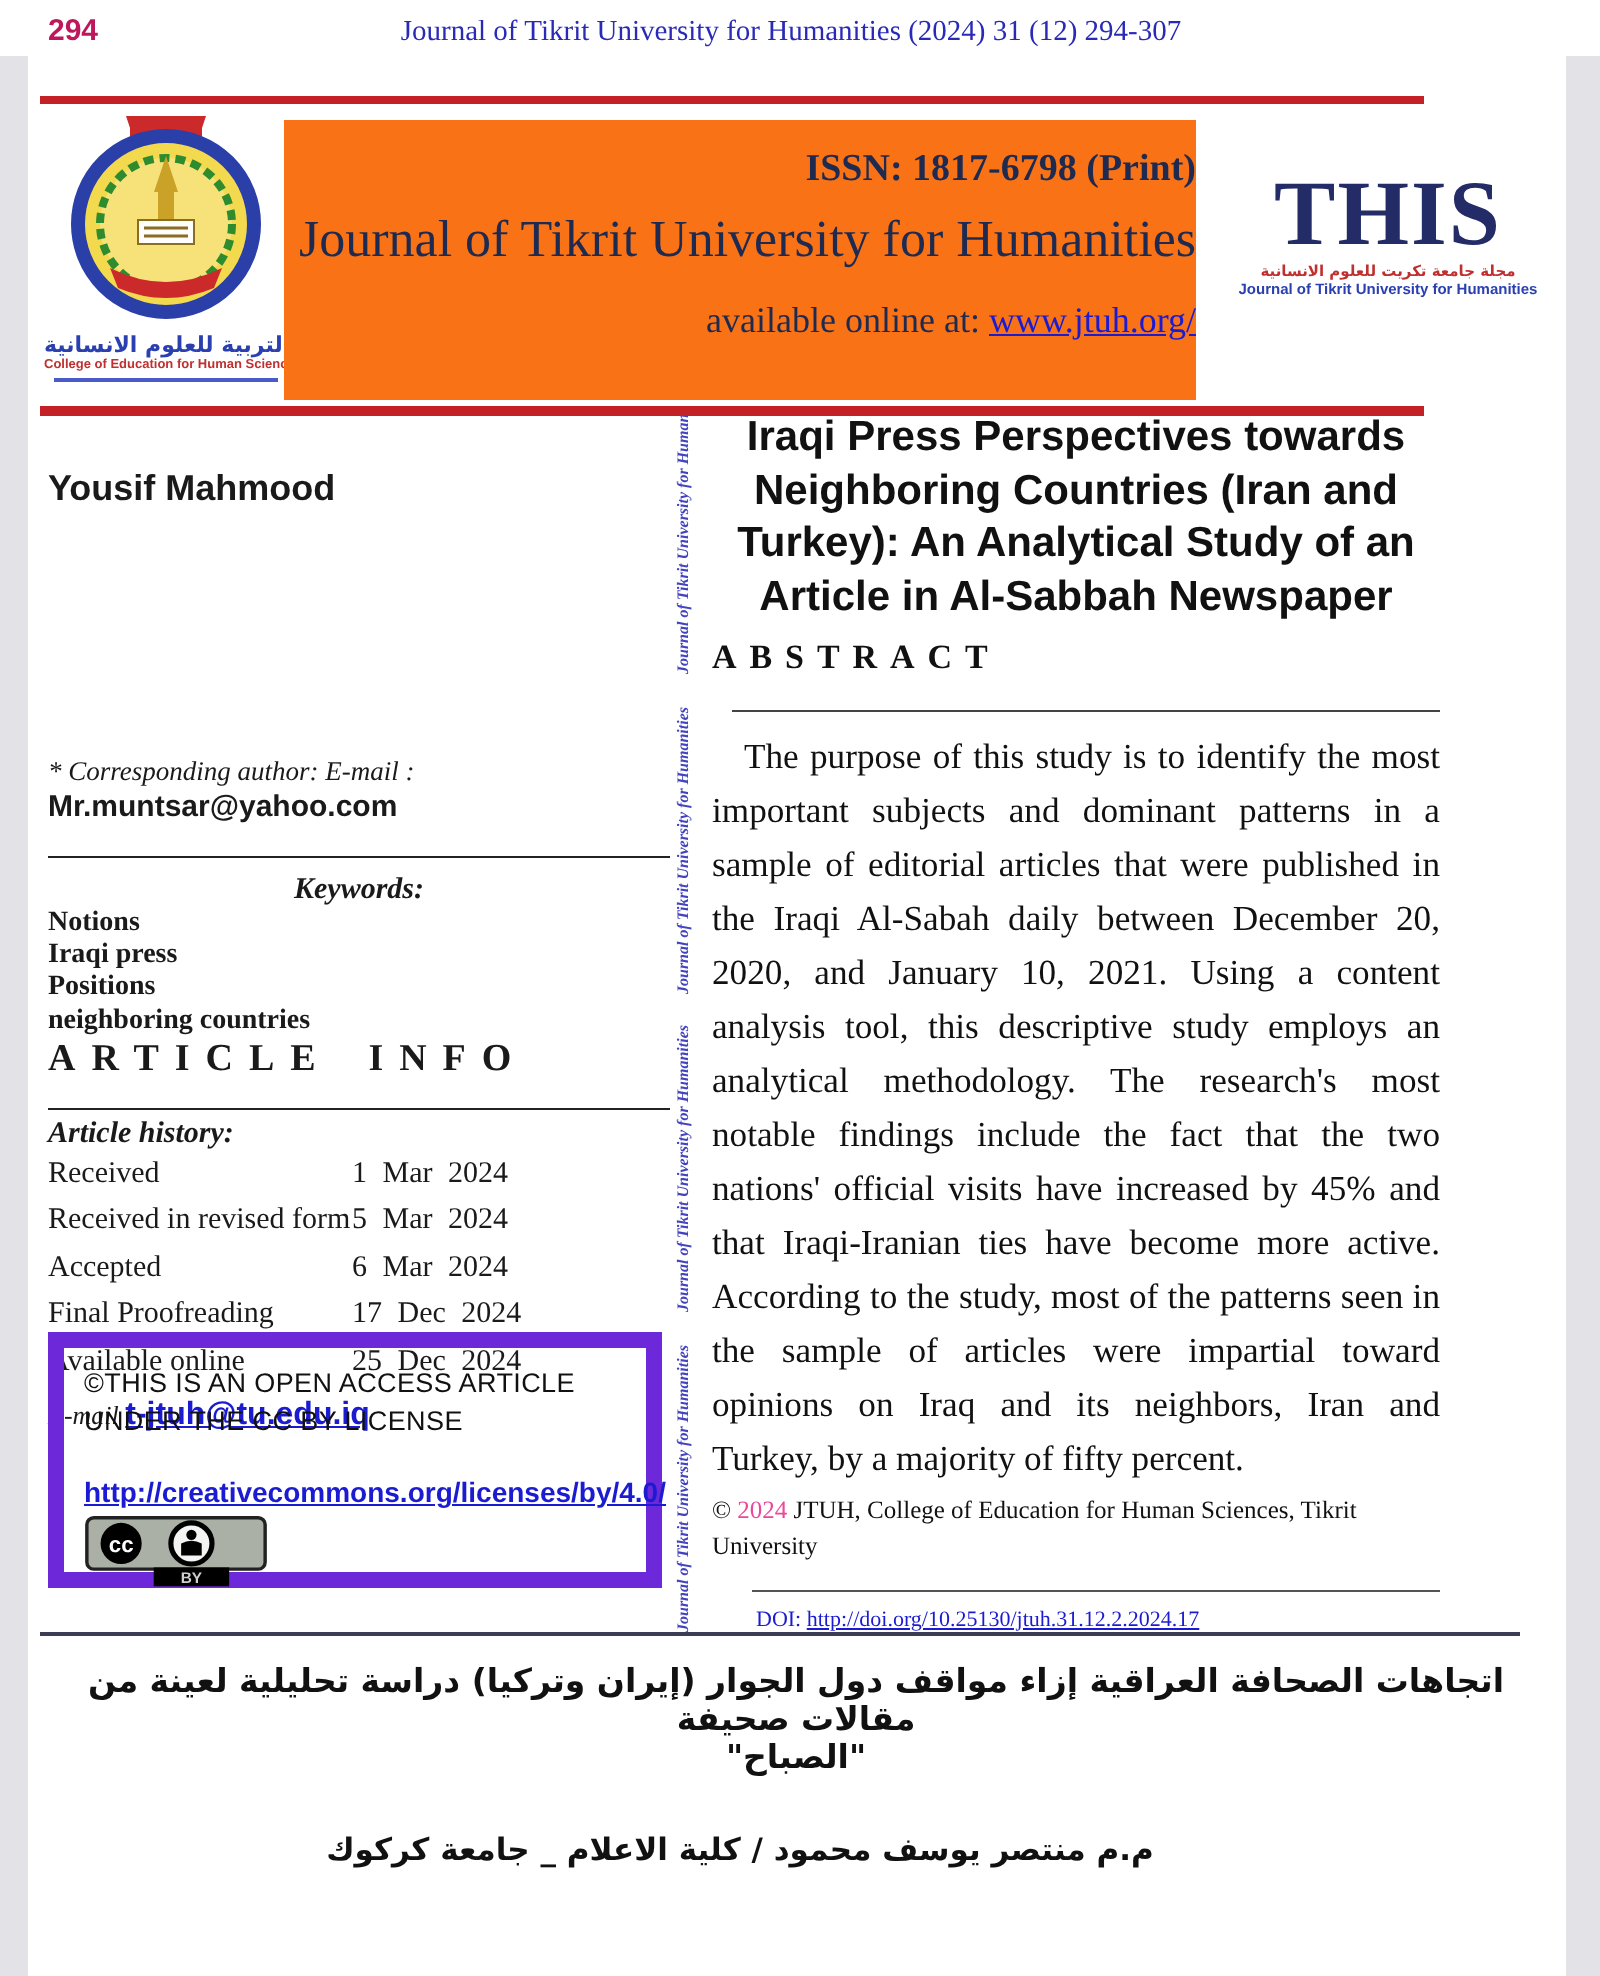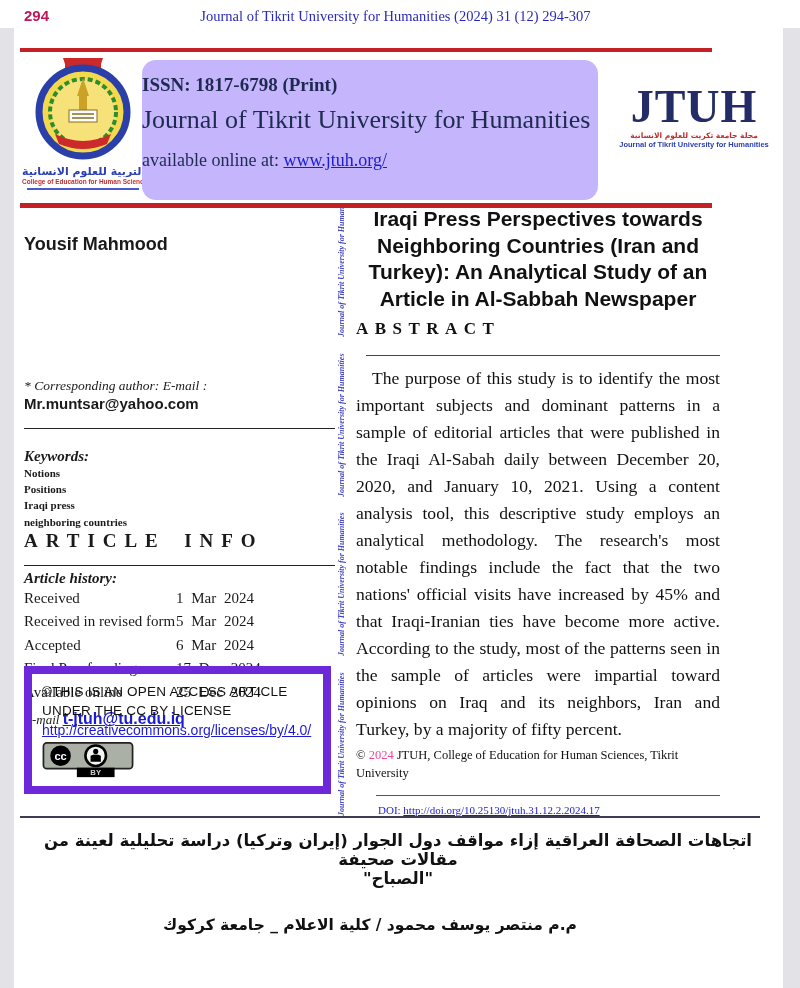--- a/index.html
+++ b/index.html
@@ -17,21 +17,21 @@
   .rule-red { position:absolute; left:20px; width:692px; background:#c42127; }
   .rule-red-1 { top:48px; height:4px; }
   .rule-red-2 { top:203px; height:5px; }
 
   
   .masthead { position:absolute; left:14px; top:56px; width:768px; height:144px; }
   .logo-left { position:absolute; left:8px; top:0; width:122px; height:140px; text-align:center; }
   .logo-left .arabic { font-family:"DejaVu Sans",sans-serif; font-weight:bold; font-size:11px; color:#2a3fb0; margin-top:1px; white-space:nowrap; }
   .logo-left .english { font-family:"Liberation Sans",sans-serif; font-weight:bold; font-size:6.5px; color:#c03030; white-space:nowrap; }
   .logo-left .underbar { margin:3px auto 0; width:112px; height:2px; background:#4a5ac8; }
-  .cyanbox { position:absolute; left:128px; top:4px; width:456px; height:140px; background:#c4b5fd; text-align:left; color:#1e2a50;border-radius:14px; }
+  .cyanbox { position:absolute; left:128px; top:4px; width:456px; height:140px; background:#f97316; text-align:right; color:#1e2a50; }
   .cyanbox .issn { margin-top:14px; font-size:19px; font-weight:bold; }
   .cyanbox .jtitle { margin-top:9px; font-size:26px; }
   .cyanbox .avail { margin-top:15px; font-size:18px; }
   .cyanbox .avail a, .link { color:#1b1bd1; text-decoration:underline; }
   .logo-right { position:absolute; left:592px; top:28px; width:176px; text-align:center; }
   .logo-right .acronym { font-family:"Liberation Serif",serif; font-weight:bold; font-size:46px; line-height:1.0; color:#232c66; letter-spacing:1px; }
   .logo-right .arabic { font-family:"DejaVu Sans",sans-serif; font-size:7.5px; font-weight:bold; color:#c03030; margin-top:1px; white-space:nowrap; }
   .logo-right .english { font-family:"Liberation Sans",sans-serif; font-size:7.5px; font-weight:bold; color:#2a3fb0; white-space:nowrap; }
 
   
@@ -40,33 +40,33 @@
             font-style:italic; font-weight:bold; font-size:8px; color:#4343c0;
             white-space:nowrap; overflow:hidden; }
   .vstrip span { margin:0 0 14px 0; display:inline-block; }
 
   
   .leftcol { position:absolute; left:24px; top:210px; width:311px; color:#1a1a1a; }
   .author { font-family:"Liberation Sans",sans-serif; font-weight:bold; font-size:18px; margin-top:24px; }
   .corr { margin-top:123px; font-style:italic; font-size:13.5px; }
   .corr-email { font-family:"Liberation Sans",sans-serif; font-weight:bold; font-size:15px; margin-top:1px; }
   .hr1 { border:none; border-top:1.6px solid #222; margin-top:16px; }
-  .kw-label { font-weight:bold; font-style:italic; font-size:15px; margin-top:19px; }
-  .kw-item { font-weight:bold; font-size:11px; line-height:16.2px; }
+  .kw-label { font-weight:bold; font-style:italic; font-size:15px; margin-top:8px;text-align:center; }
+  .kw-item { font-weight:bold; font-size:14px; line-height:16.2px; }
   .artinfo { font-weight:bold; font-size:19px; letter-spacing:0.42em; word-spacing:0.30em; }
   .hr2 { border:none; border-top:1.6px solid #222; margin-top:13px; }
   .hist-label { font-weight:bold; font-style:italic; font-size:15px; margin-top:4px; }
   .hist-row { display:flex; font-size:15px; line-height:23.5px; }
   .hist-row .hl { width:152px; }
   .hist-row .hd { word-spacing:4px; }
   .email-row { margin-top:6px; font-size:13px; font-style:italic; }
   .email-row a { font-family:"Liberation Sans",sans-serif; font-style:normal; font-weight:bold; font-size:16px; }
   .license-box { position:absolute; left:0; top:456px; width:307px; height:128px; border:8px solid #6d28d9; padding:8px 8px 6px 10px; font-family:"Liberation Sans",sans-serif; }
   .license-box .lic-text { font-size:13.5px; line-height:1.42; color:#111; letter-spacing:0.2px; }
-  .license-box .lic-link { display:block; font-size:14px; margin-top:2px; }
+  .license-box .lic-link { display:block; font-size:14px; margin-top:18px;font-weight:bold; }
 
   
   .rightcol { position:absolute; left:356px; top:206px; width:364px; color:#111; }
   .paper-title { font-family:"Liberation Sans",sans-serif; font-weight:bold; font-size:21px; line-height:1.27; text-align:center; }
   .abstract-head { font-weight:bold; font-size:17px; letter-spacing:0.38em; margin-top:6px; }
   .hr3 { border:none; border-top:1.7px solid #444; margin:16px 0 0 10px; }
   .abstract-text { margin-top:9px; font-size:17.6px; line-height:27px; text-align:justify; text-indent:16px; }
   .copyright { margin-top:3px; font-size:12.5px; line-height:1.45; color:#111; }
   .copyright .yr { color:#ec4899; }
   .hr4 { border:none; border-top:1.2px solid #555; margin:13px 0 0 20px; }
@@ -113,21 +113,21 @@
       <div class="underbar"></div>
     </div>
 
     <div class="cyanbox">
       <div class="issn">ISSN: 1817-6798 (Print)</div>
       <div class="jtitle">Journal of Tikrit University for Humanities</div>
       <div class="avail"><span>available online at: </span><a>www.jtuh.org/</a></div>
     </div>
 
     <div class="logo-right">
-      <div class="acronym">JTUH</div>
+      <div class="acronym">THIS</div>
       <div class="arabic">مجلة جامعة تكريت للعلوم الانسانية</div>
       <div class="english">Journal of Tikrit University for Humanities</div>
     </div>
   </div>
 
   <div class="rule-red rule-red-2"></div>
 
   <div class="vstrip">
     <span>Journal of Tikrit University for Humanities</span>
     <span>Journal of Tikrit University for Humanities</span>
@@ -139,22 +139,22 @@
   <div class="leftcol">
     <div class="author">Yousif Mahmood</div>
 
     <div class="corr">* Corresponding author: E-mail :</div>
     <div class="corr-email">Mr.muntsar@yahoo.com</div>
 
     <hr class="hr1">
 
     <div class="kw-label">Keywords:</div>
     <div class="kw-item">Notions</div>
+    <div class="kw-item">Iraqi press</div>
     <div class="kw-item">Positions</div>
-    <div class="kw-item">Iraqi press</div>
     <div class="kw-item">neighboring countries</div>
 
     <div class="artinfo">ARTICLE INFO</div>
     <hr class="hr2">
 
     <div class="hist-label">Article history:</div>
     <div class="hist-row">
         <span class="hl">Received</span>
         <span class="hd">1 Mar 2024</span>
       </div>

